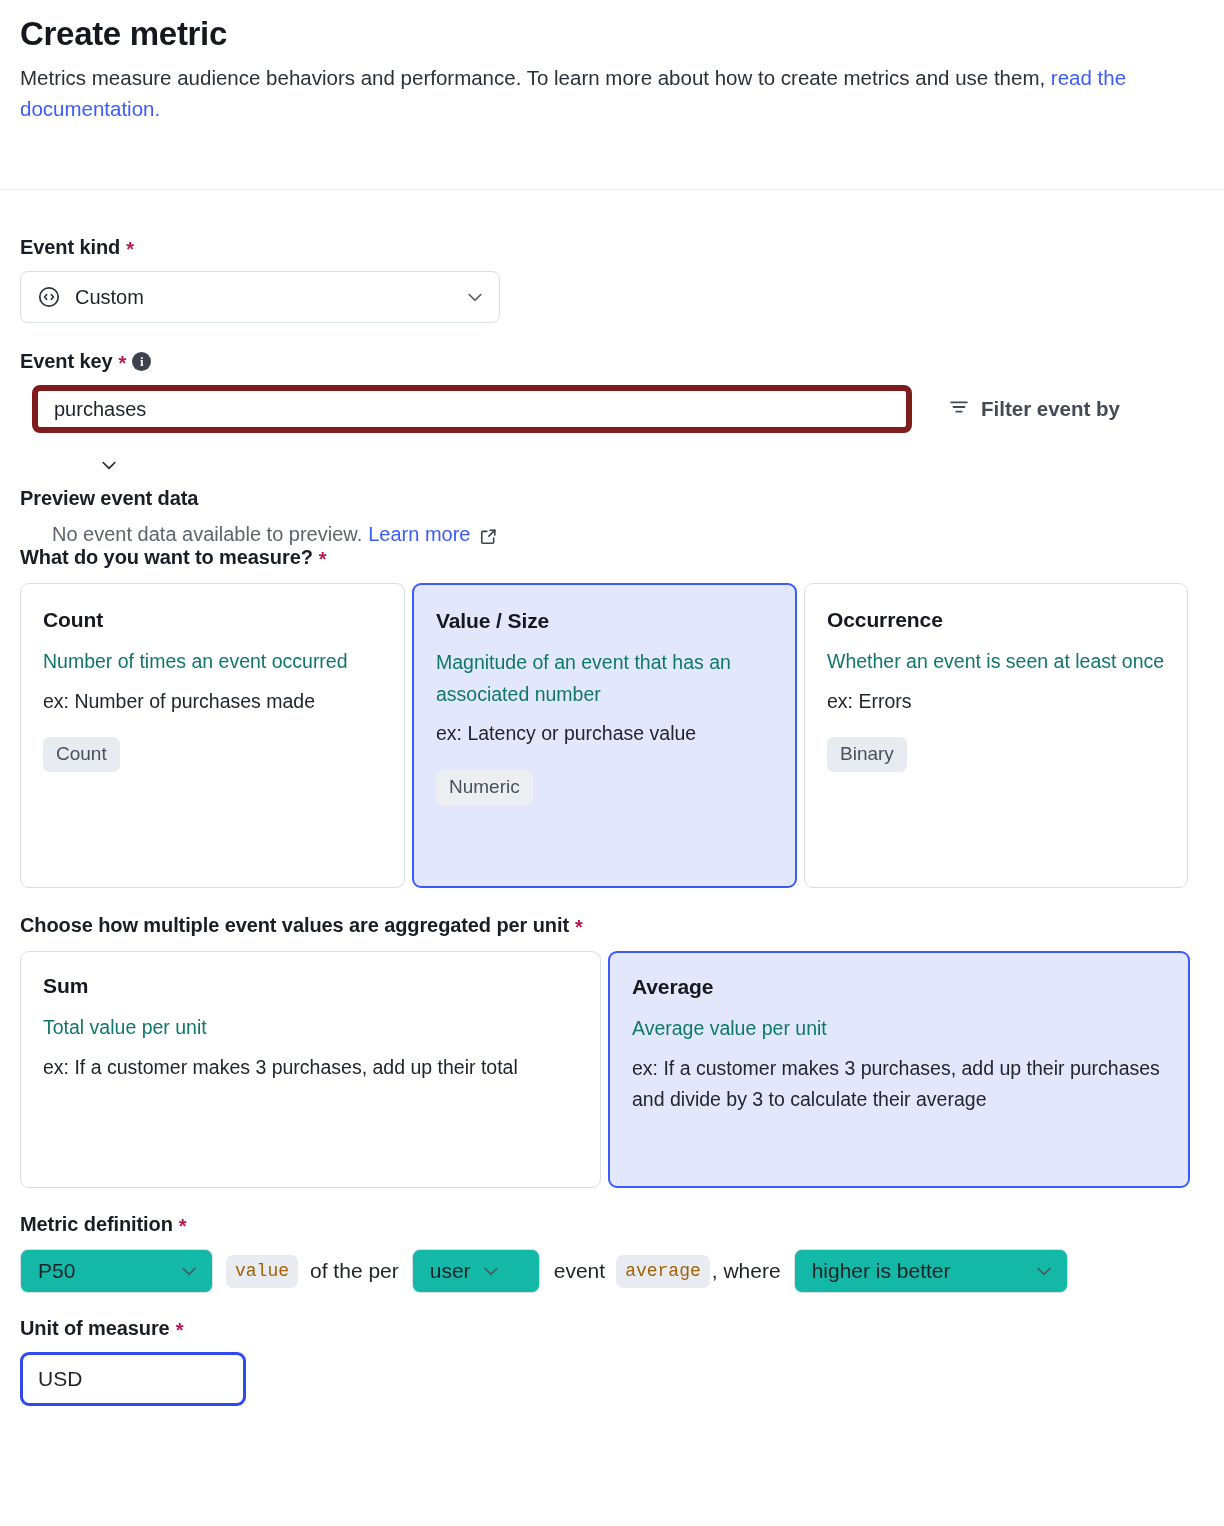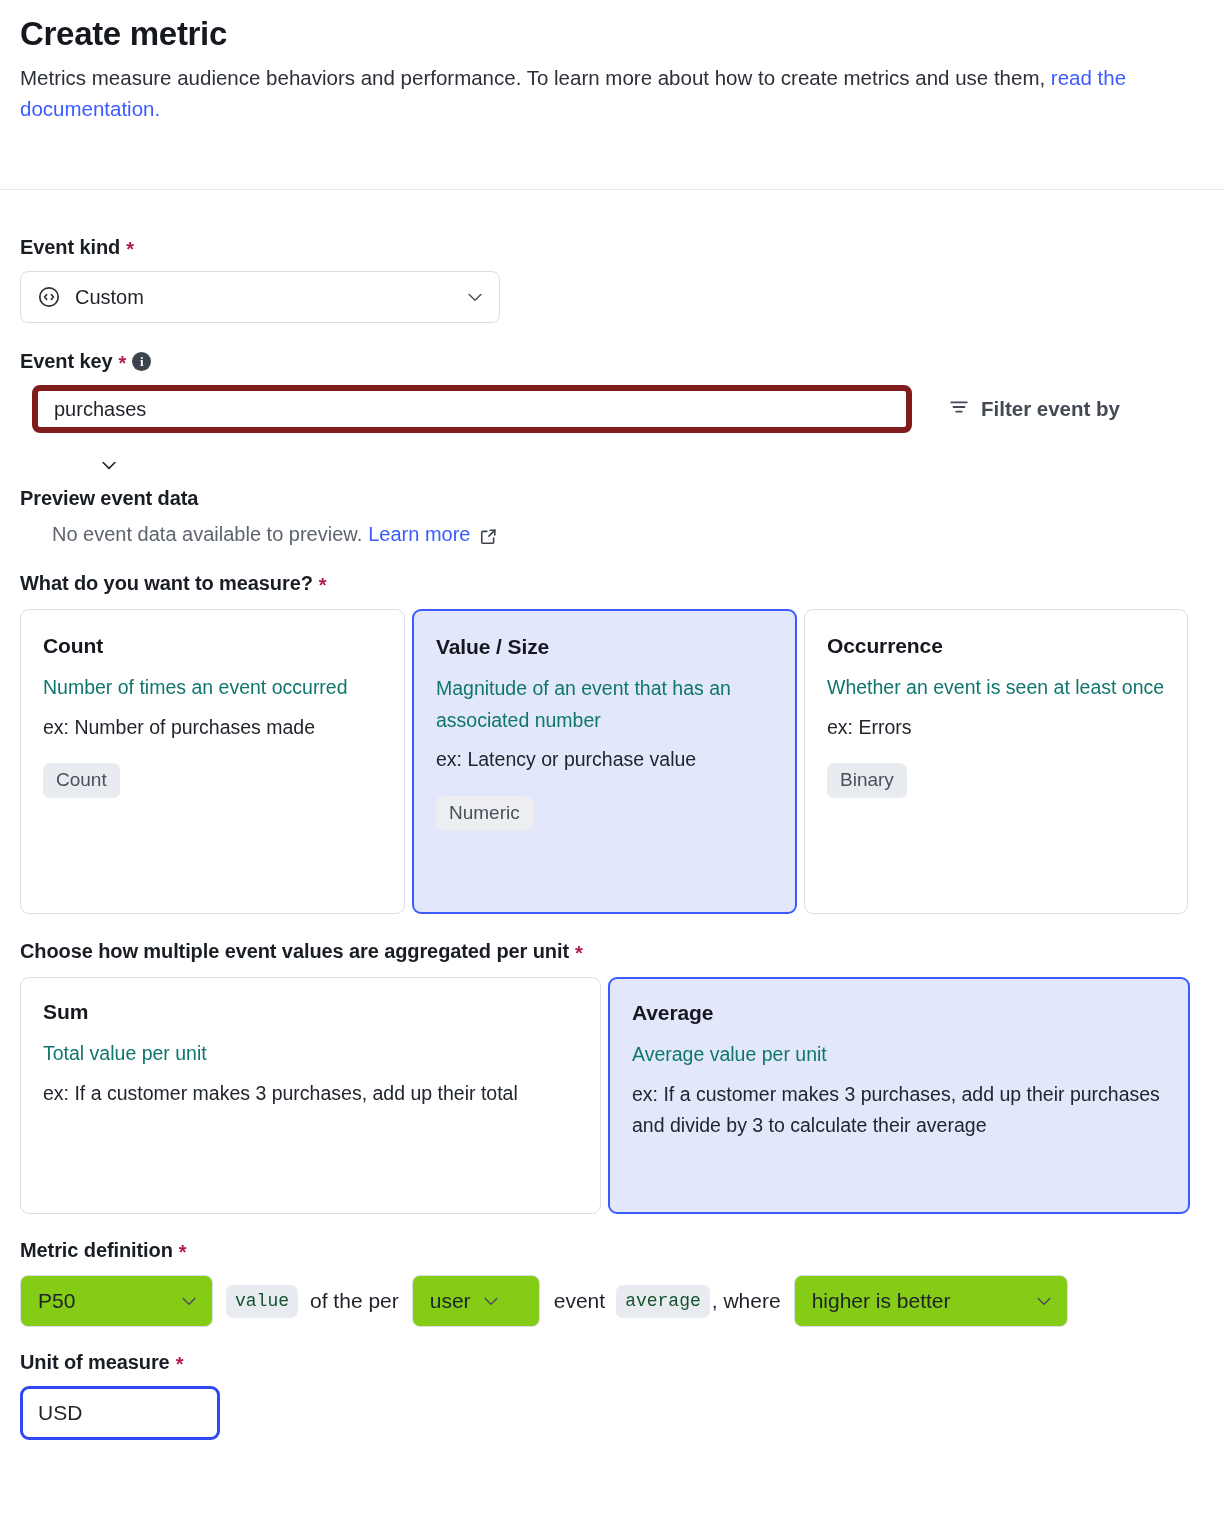--- a/index.html
+++ b/index.html
@@ -197,49 +197,49 @@
 
   
   .def-row {
     display: flex;
     align-items: center;
     gap: 0;
     font-size: 21px;
     color: #1f2329;
   }
   .mini-select {
-    height: 52px;
+    height: 44px;
     border: 1px solid #dadee5;
     border-radius: 8px;
-    background: #84cc16;
+    background: #14b8a6;
     display: inline-flex;
     align-items: center;
     padding: 0 13px 0 17px;
     font-size: 21px;
     color: #1f2329;
     cursor: pointer;
     gap: 10px;
   }
   .mini-select.w-p50 { width: 193px; justify-content: space-between; }
   .mini-select.w-user { width: 128px; }
   .mini-select.w-dir { width: 274px; justify-content: space-between; }
   .code-chip {
     display: inline-block;
     background: #e8ebef;
     border-radius: 7px;
     padding: 6px 9px 7px 9px;
     font-family: "Liberation Mono", monospace;
     font-size: 18px;
-    color: #14532d;
+    color: #a16207;
   }
   .plain { color: #1f2329; }
 
   
   .focus-input {
-    width: 200px;
+    width: 226px;
     height: 54px;
     border: 3px solid #2f48f0;
     border-radius: 9px;
     background: #fff;
     font-size: 21px;
     color: #1f2329;
     padding: 4px 15px;
     font-family: "Liberation Sans", sans-serif;
     outline: none;
   }
@@ -315,21 +315,21 @@
         <span class="ext-icon">
           <svg viewBox="0 0 24 24" width="19" height="19" fill="none" stroke="#3d434d" stroke-width="2" stroke-linecap="round" stroke-linejoin="round">
             <path d="M14 4h6v6"></path>
             <path d="M20 4l-7.5 7.5"></path>
             <path d="M18.5 14v5.2a1.3 1.3 0 0 1-1.3 1.3H4.8a1.3 1.3 0 0 1-1.3-1.3V6.8A1.3 1.3 0 0 1 4.8 5.5H10"></path>
           </svg>
         </span>
       </div>
     </div>
 
-    <div style="margin-top:26px;">
+    <div style="">
       <div class="field-label">
         <span>What do you want to measure?</span>
         <span class="req">*</span>
       </div>
       <div class="card-row measure-cards" style="margin-top:15px;">
 
         <div class="opt-card">
           <div class="opt-title">Count</div>
           <div class="opt-desc">Number of times an event occurred</div>
           <div class="opt-ex">ex: Number of purchases made</div>

